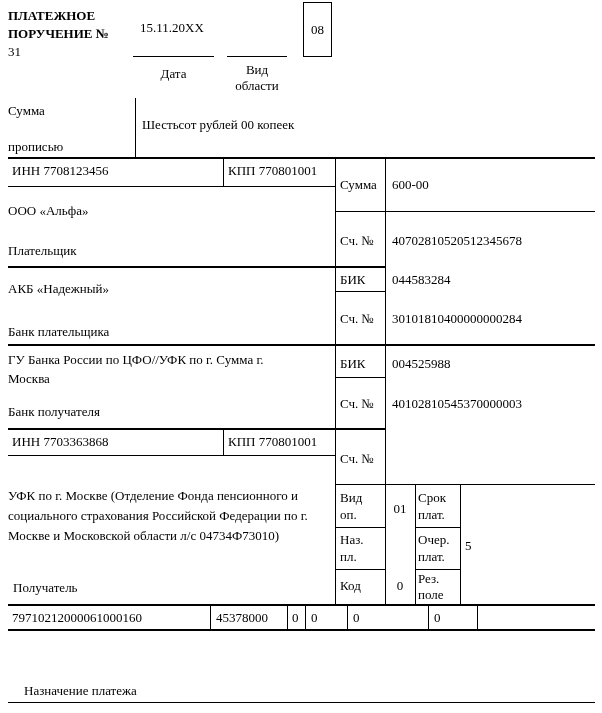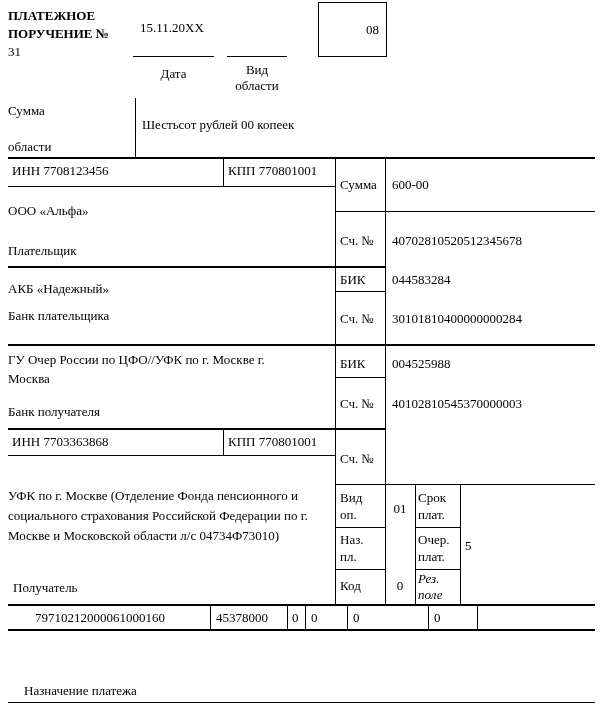--- a/index.html
+++ b/index.html
@@ -8,22 +8,22 @@
     font-family:"Liberation Serif","DejaVu Serif",serif;
     font-size:13px;color:#000;overflow:hidden;
   }
   .t{position:absolute;white-space:nowrap;line-height:15px;}
   .p{position:absolute;white-space:normal;}
   .b{font-weight:bold;}
   .hl{position:absolute;background:#000;}
   .vl{position:absolute;background:#000;}
   .ctr{text-align:center;}
   #form-code-box{
-    position:absolute;left:318px;top:2px;width:27px;height:53px;
-    border:1px solid #000;display:flex;align-items:center;justify-content:center;padding-left:40px;
+    position:absolute;left:303px;top:2px;width:27px;height:53px;
+    border:1px solid #000;display:flex;align-items:center;justify-content:center;
   }
 </style>
 </head>
 <body>
 
 <div id="page">
 
   <div class="t b" style="left:8px;top:8px;">ПЛАТЕЖНОЕ</div>
   <div class="t b" style="left:8px;top:26px;">ПОРУЧЕНИЕ №</div>
   <div class="t" style="left:8px;top:44px;">31</div>
@@ -33,21 +33,21 @@
   <div class="t ctr" style="left:133px;top:66px;width:81px;">Дата</div>
 
   <div class="hl" style="left:227px;top:56px;width:60px;height:1px;"></div>
   <div class="p ctr" style="left:227px;top:62px;width:60px;line-height:16px;">Вид области</div>
 
   <div id="form-code-box">
     <span>08</span>
   </div>
 
   <div class="t" style="left:8px;top:103px;">Сумма</div>
-  <div class="t" style="left:8px;top:139px;">области</div>
+  <div class="t" style="left:8px;top:139px;">прописью</div>
   <div class="vl" style="left:135px;top:98px;width:1px;height:60px;"></div>
   <div class="t" style="left:142px;top:117px;">Шестьсот рублей 00 копеек</div>
 
   <div class="hl" style="left:8px;top:157px;width:587px;height:2px;"></div>
   <div class="hl" style="left:8px;top:186px;width:327px;height:1px;"></div>
   <div class="hl" style="left:335px;top:211px;width:260px;height:1px;"></div>
   <div class="hl" style="left:8px;top:266px;width:377px;height:2px;"></div>
   <div class="hl" style="left:335px;top:291px;width:50px;height:1px;"></div>
   <div class="hl" style="left:8px;top:344px;width:587px;height:2px;"></div>
   <div class="hl" style="left:335px;top:377px;width:50px;height:1px;"></div>
@@ -79,50 +79,50 @@
   <div class="t" style="left:228px;top:163px;">КПП 770801001</div>
   <div class="t" style="left:8px;top:203px;">ООО «Альфа»</div>
   <div class="t" style="left:8px;top:243px;">Плательщик</div>
 
   <div class="t" style="left:340px;top:177px;">Сумма</div>
   <div class="t" style="left:392px;top:177px;">600-00</div>
   <div class="t" style="left:340px;top:233px;">Сч. №</div>
   <div class="t" style="left:392px;top:233px;">40702810520512345678</div>
 
   <div class="t" style="left:8px;top:281px;">АКБ «Надежный»</div>
-  <div class="t" style="left:8px;top:308px;">Банк плательщика</div>
+  <div class="t" style="left:8px;top:324px;">Банк плательщика</div>
   <div class="t" style="left:340px;top:272px;">БИК</div>
   <div class="t" style="left:392px;top:272px;">044583284</div>
   <div class="t" style="left:340px;top:311px;">Сч. №</div>
   <div class="t" style="left:392px;top:311px;">30101810400000000284</div>
 
-  <div class="p" style="left:8px;top:350px;width:300px;line-height:19px;">ГУ Очер России по ЦФО//УФК по г. Москве г. Москва</div>
+  <div class="p" style="left:8px;top:350px;width:300px;line-height:19px;">ГУ Банка России по ЦФО//УФК по г. Сумма г. Москва</div>
   <div class="t" style="left:8px;top:404px;">Банк получателя</div>
   <div class="t" style="left:340px;top:356px;">БИК</div>
   <div class="t" style="left:392px;top:356px;">004525988</div>
   <div class="t" style="left:340px;top:396px;">Сч. №</div>
   <div class="t" style="left:392px;top:396px;">40102810545370000003</div>
 
   <div class="t" style="left:12px;top:434px;">ИНН 7703363868</div>
   <div class="t" style="left:228px;top:434px;">КПП 770801001</div>
   <div class="t" style="left:340px;top:451px;">Сч. №</div>
   <div class="p" style="left:8px;top:486px;width:330px;line-height:20px;">УФК по г. Москве (Отделение Фонда пенсионного и социального страхования Российской Федерации по г. Москве и Московской области л/с 04734Ф73010)</div>
   <div class="t" style="left:13px;top:580px;">Получатель</div>
 
   <div class="p" style="left:340px;top:489px;width:42px;line-height:17px;">Вид оп.</div>
   <div class="t ctr" style="left:385px;top:501px;width:30px;">01</div>
   <div class="p" style="left:418px;top:489px;width:40px;line-height:17px;">Срок плат.</div>
   <div class="p" style="left:340px;top:531px;width:42px;line-height:17px;">Наз. пл.</div>
   <div class="p" style="left:418px;top:531px;width:40px;line-height:17px;">Очер. плат.</div>
   <div class="t" style="left:465px;top:538px;">5</div>
   <div class="t" style="left:340px;top:578px;">Код</div>
   <div class="t ctr" style="left:385px;top:578px;width:30px;">0</div>
-  <div class="p" style="left:418px;top:571px;width:40px;line-height:16px;font-style:italic;">Рез. поле</div>
+  <div class="p" style="left:418px;top:571px;width:40px;line-height:16px;">Рез. поле</div>
 
-  <div class="t" style="left:12px;top:610px;margin-left:23px;">79710212000061000160</div>
+  <div class="t" style="left:12px;top:610px;">79710212000061000160</div>
   <div class="t" style="left:216px;top:610px;">45378000</div>
   <div class="t" style="left:292px;top:610px;">0</div>
   <div class="t" style="left:311px;top:610px;">0</div>
   <div class="t" style="left:353px;top:610px;">0</div>
   <div class="t" style="left:434px;top:610px;">0</div>
 
   <div class="t" style="left:24px;top:683px;">Назначение платежа</div>
 
 </div>
 

